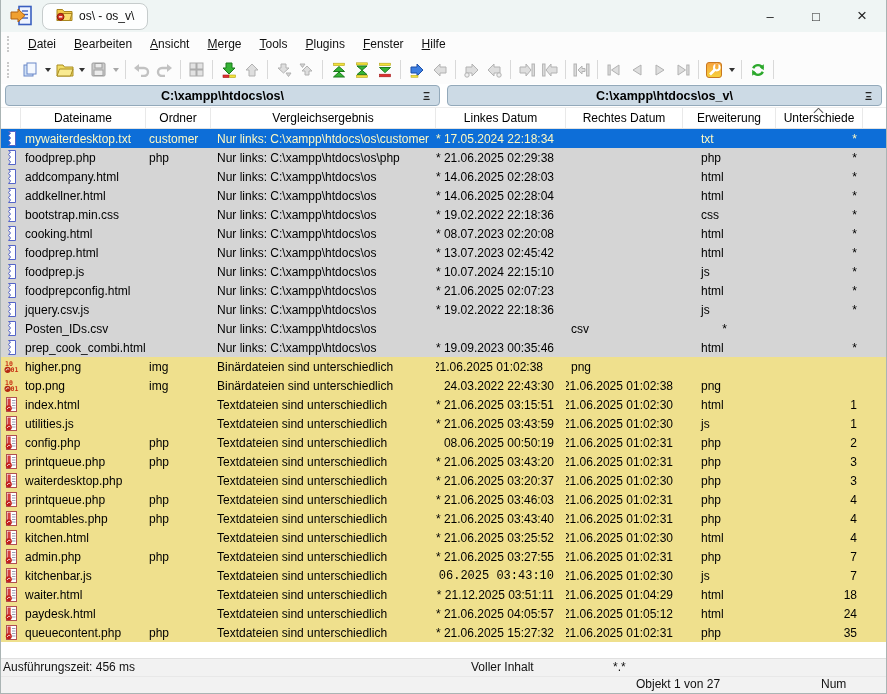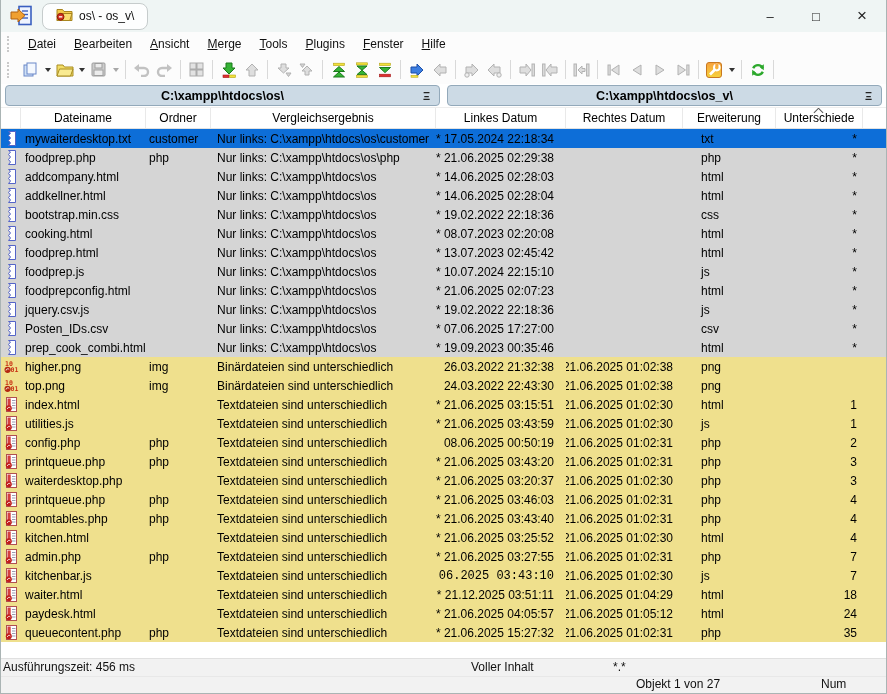--- a/index.html
+++ b/index.html
@@ -37,21 +37,21 @@
   
   .list{flex:1;display:flex;flex-direction:column;background:#fff;overflow:hidden;}
   .list-header{display:flex;height:20px;flex:none;background:#fff;border-bottom:1px solid #e2e2e2;}
   .h-cell{position:relative;display:flex;align-items:center;justify-content:center;box-sizing:border-box;border-right:1px solid #e9e9e9;font-size:12px;color:#000;}
   .h-icon{width:20px;}
   .sort-caret{position:absolute;top:1px;left:50%;margin-left:-4px;width:6px;height:6px;border-left:1.3px solid #555;border-top:1.3px solid #555;transform:rotate(45deg);}
   .list-rows{flex:1;overflow:hidden;}
   .row{display:flex;height:19px;font-size:12px;align-items:center;}
   .row.leftonly{background:#d5d5d5;}
   .row.binary,.row.textdiff{background:#efe08d;}
-  .row.selected{background:#0d6ed8;color:#000000;}
+  .row.selected{background:#0d6ed8;color:#fef9c3;}
   .c-icon{width:20px;height:100%;display:inline-flex;align-items:center;justify-content:center;flex:none;}
   .cell{display:inline-flex;align-items:center;height:100%;white-space:nowrap;overflow:hidden;box-sizing:border-box;flex:none;}
   .cell-filename{padding-left:4px;}
   .cell-folder{padding-left:3px;}
   .cell-result{padding-left:6px;}
   .cell-left_date{justify-content:flex-end;padding-right:12px;}
   .cell-right_date{justify-content:flex-end;padding-right:10px;}
   .cell-extension{padding-left:18px;}
   .cell-differences{justify-content:flex-end;padding-right:6px;}
 
@@ -489,21 +489,20 @@
         </div>
         <div class="row leftonly">
           <span class="c-icon">
             <svg width="12" height="15" viewBox="0 0 12 15">
               <path d="M3.5 0.5 H10.5 V14.5 H3.5 L5.5 12 L3.5 9.5 L5.5 7 L3.5 4.5 L5.5 2 Z" fill="#ffffff" stroke="#5464c8"></path>
             </svg>
           </span>
           <span class="cell cell-filename" style="width: 125px;">Posten_IDs.csv</span>
           <span class="cell cell-folder" style="width: 65px;"></span>
           <span class="cell cell-result" style="width: 225px;">Nur links: C:\xampp\htdocs\os</span>
-          <span class="cell cell-left_date" style="width: 130px;">* 07.06.2025 17:27:00</span>
           <span class="cell cell-right_date" style="width: 117px;"></span>
           <span class="cell cell-extension" style="width: 93px;">csv</span>
           <span class="cell cell-differences" style="width: 87px;">*</span>
         </div>
         <div class="row leftonly">
           <span class="c-icon">
             <svg width="12" height="15" viewBox="0 0 12 15">
               <path d="M3.5 0.5 H10.5 V14.5 H3.5 L5.5 12 L3.5 9.5 L5.5 7 L3.5 4.5 L5.5 2 Z" fill="#ffffff" stroke="#5464c8"></path>
             </svg>
           </span>
@@ -520,21 +519,20 @@
             <svg width="15" height="15" viewBox="0 0 15 15">
               <text x="1" y="6.5" font-size="6.5" font-family="DejaVu Sans Mono, monospace" font-weight="bold" fill="#c83214">10</text>
               <text x="6.5" y="13" font-size="6.5" font-family="DejaVu Sans Mono, monospace" font-weight="bold" fill="#c83214">01</text>
               <circle cx="3.6" cy="10.8" r="3.1" fill="#b42810"></circle>
               <path d="M2 11.5 a1.8 1.8 0 0 1 3.2 -1" stroke="#ffffff" stroke-width="0.9" fill="none"></path>
             </svg>
           </span>
           <span class="cell cell-filename" style="width: 125px;">higher.png</span>
           <span class="cell cell-folder" style="width: 65px;">img</span>
           <span class="cell cell-result" style="width: 225px;">Binärdateien sind unterschiedlich</span>
-          <span class="cell cell-left_date" style="width: 130px;">26.03.2022 21:32:38</span>
           <span class="cell cell-right_date" style="width: 117px;">* 21.06.2025 01:02:38</span>
           <span class="cell cell-extension" style="width: 93px;">png</span>
           <span class="cell cell-differences" style="width: 87px;"></span>
         </div>
         <div class="row binary">
           <span class="c-icon">
             <svg width="15" height="15" viewBox="0 0 15 15">
               <text x="1" y="6.5" font-size="6.5" font-family="DejaVu Sans Mono, monospace" font-weight="bold" fill="#c83214">10</text>
               <text x="6.5" y="13" font-size="6.5" font-family="DejaVu Sans Mono, monospace" font-weight="bold" fill="#c83214">01</text>
               <circle cx="3.6" cy="10.8" r="3.1" fill="#b42810"></circle>

